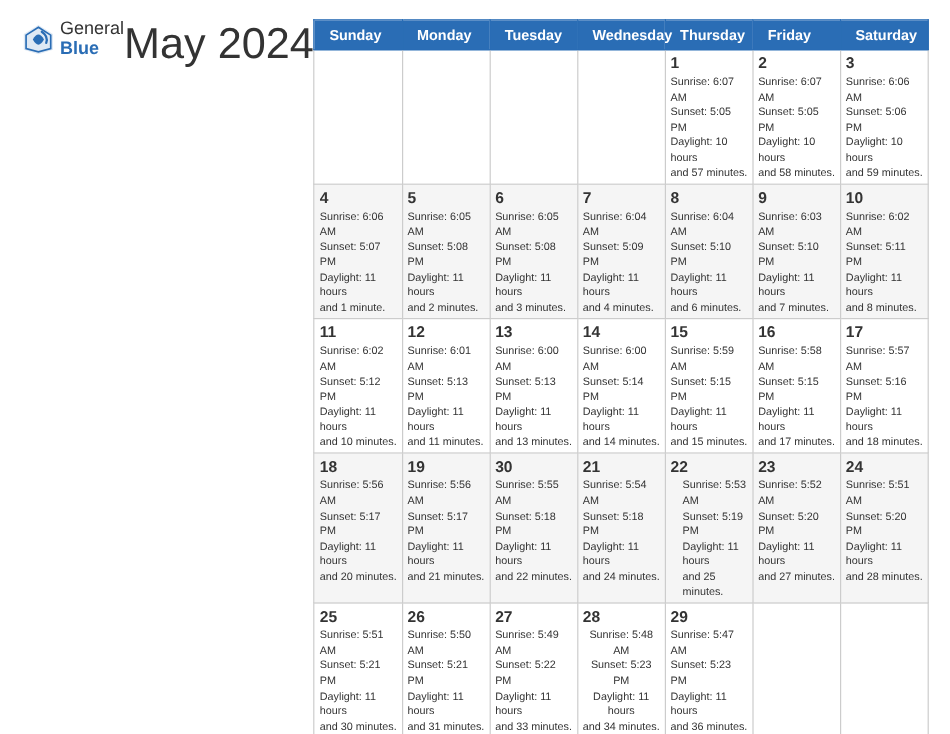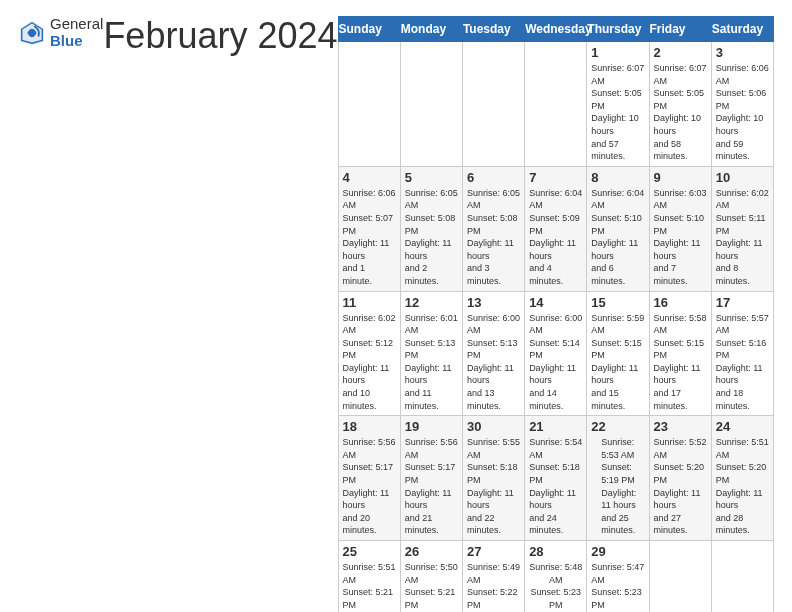--- a/index.html
+++ b/index.html
@@ -65,21 +65,21 @@
       border: 1px solid #ccc;
       border-collapse: collapse;
       width: 100%;
       table-layout: fixed;
     }
     .calendar th {
       background: #2a6db5;
       color: #fff;
       font-size: 12px;
       font-weight: bold;
-      padding: 5px 0;
+      padding: 5px 12px;
       border: 1px solid #2a6db5;
       text-align: left;
     }
     .calendar td {
       vertical-align: top;
       border: 1px solid #ccc;
       padding: 3px 4px;
       font-size: 9.5px;
       color: #333;
       height: 86px;
@@ -120,21 +120,21 @@
         <polygon points="15,4 26,11 26,23 15,26 4,23 4,11" fill="none" stroke="#2a6db5" stroke-width="1.5"></polygon>
         <path d="M10,15 Q15,6 20,15 Q15,24 10,15 Z" fill="#2a6db5"></path>
         <path d="M18,8 Q24,12 22,18" fill="none" stroke="#2a6db5" stroke-width="2" stroke-linecap="round"></path>
       </svg>
       <div class="logo-text">
         <span class="logo-general">General</span>
         <span class="logo-blue">Blue</span>
       </div>
     </div>
     <div class="title-area">
-      <div class="month-title">February 2024</div>
+      <div class="month-title">May 2024</div>
     </div>
   </div>
 
   <table class="calendar">
     <thead>
       <tr>
         <th>Sunday</th>
         <th>Monday</th>
         <th>Tuesday</th>
         <th>Wednesday</th>

